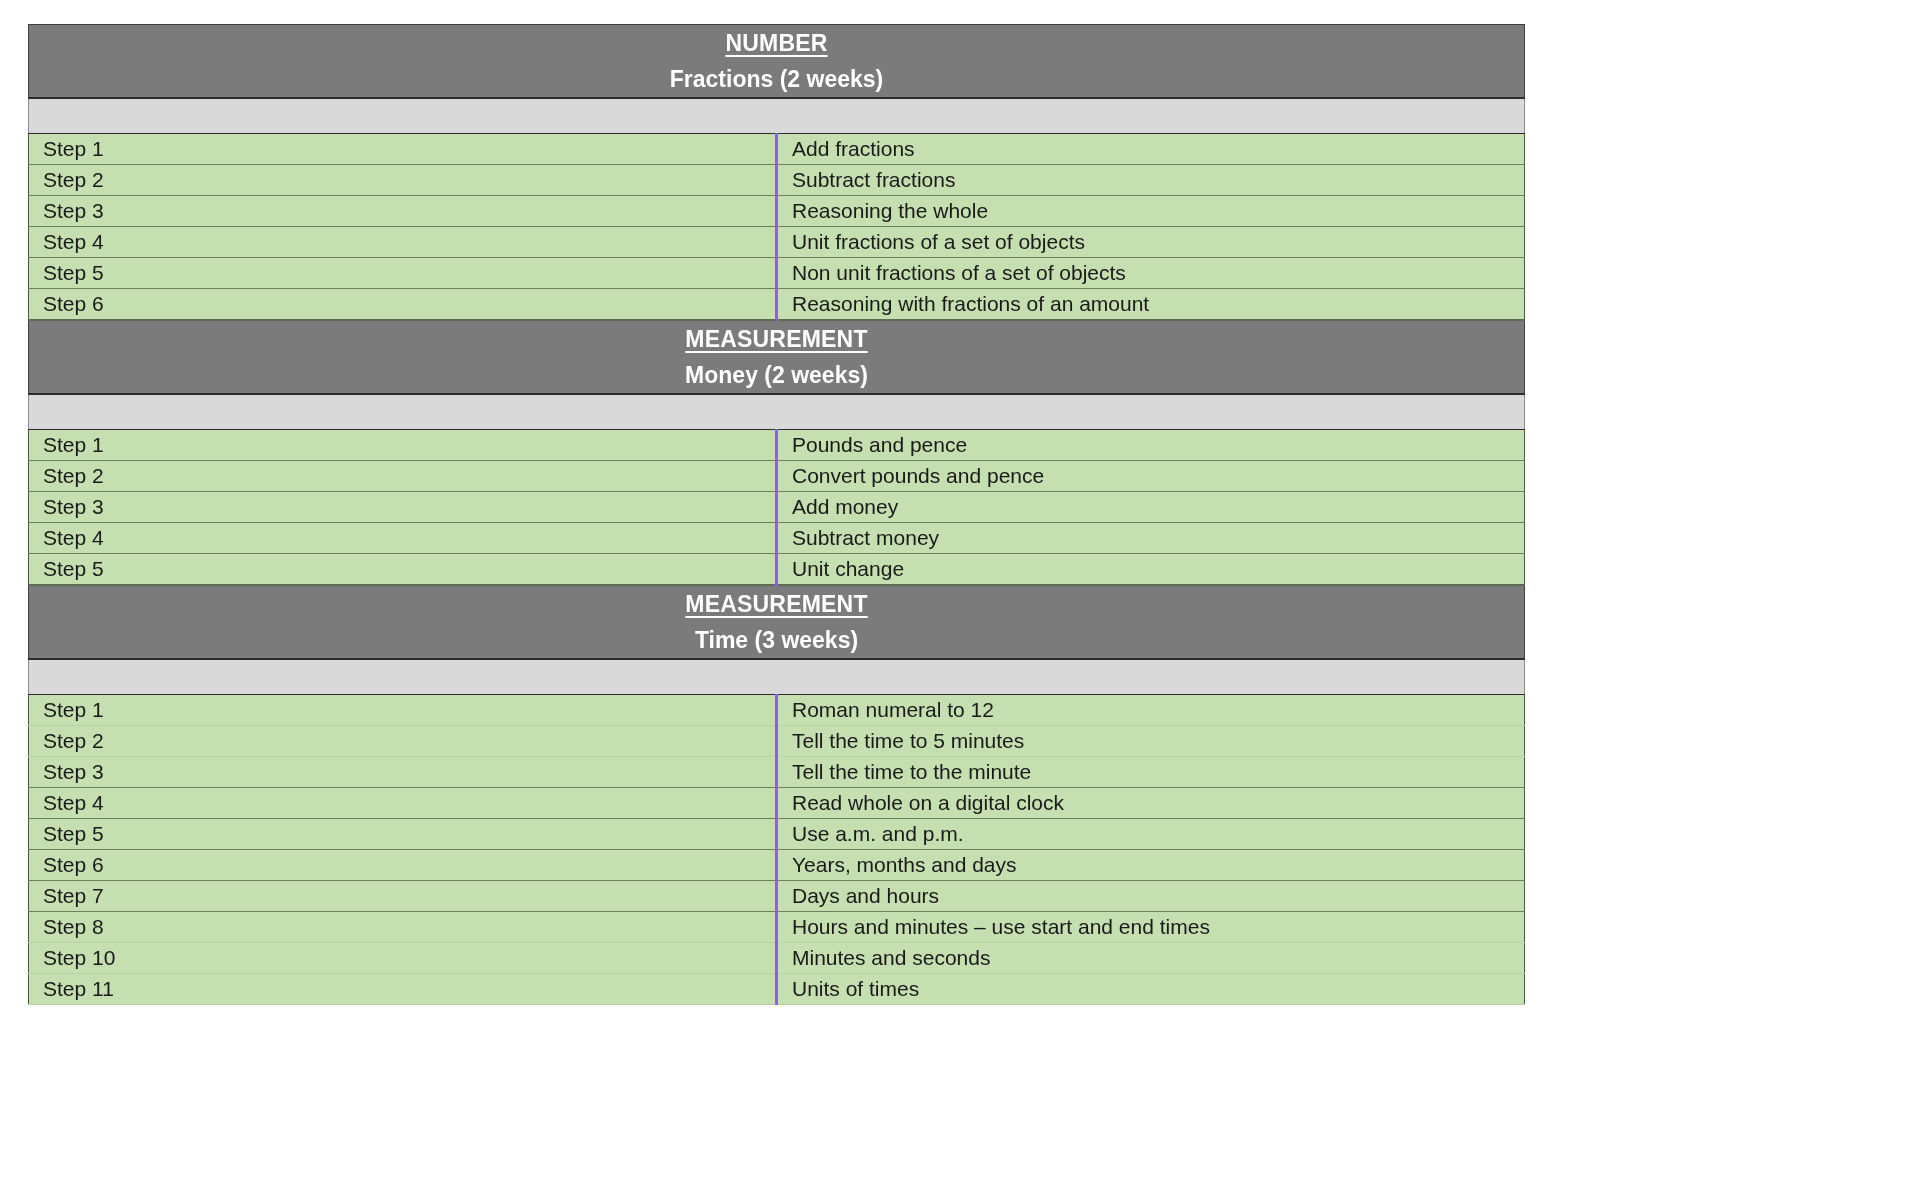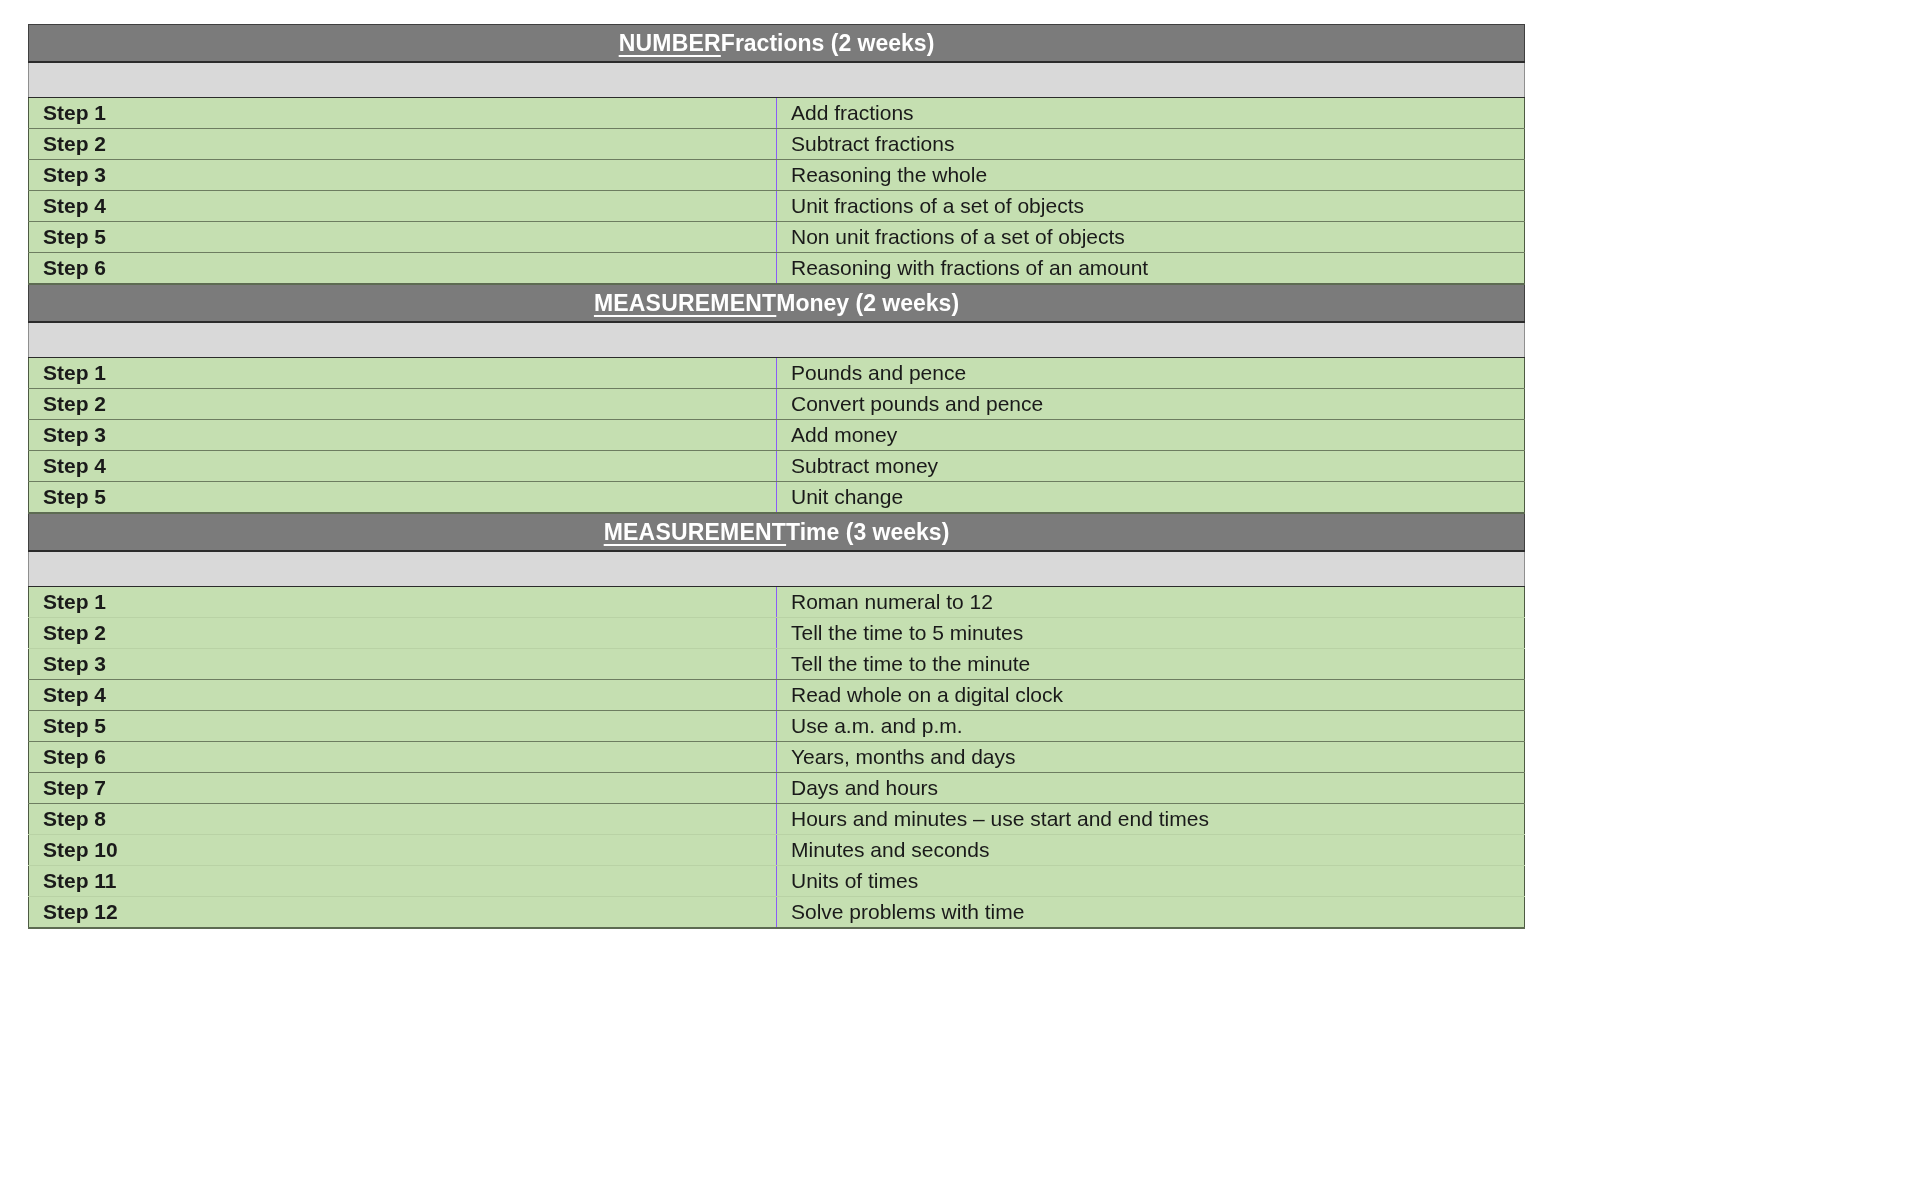--- a/index.html
+++ b/index.html
@@ -40,20 +40,21 @@
     border-bottom: 2px solid #2b2b2b;
     border-left: 1px solid #3f3f3f;
     border-right: 1px solid #3f3f3f;
     white-space: nowrap;
   }
   .banner-inner {
     display: flex;
     justify-content: center;
     align-items: center;
     line-height: 36px;
+    flex-direction: column;
   }
   .banner-domain {
     text-decoration: underline;
     text-underline-offset: 4px;
     letter-spacing: 0.2px;
   }
   .banner-topic { }
 
   
   tr.spacer-row td {
@@ -74,22 +75,21 @@
     padding: 0 0 0 14px;
     border-bottom: 1px solid #6d7d60;
     border-left: 1px solid #4d5a43;
     border-right: 1px solid #4d5a43;
     vertical-align: middle;
     white-space: nowrap;
     overflow: hidden;
   }
   tr.step-row td.col-step {
     width: 350px;
-    border-right: 1px solid #8b5cf6;
-    font-weight: bold;
+    border-right: 3px solid #8b5cf6;
   }
   tr.step-row td.col-objective {
     border-left: none;
     margin-top: 36px;
   }
   
   tr.step-row.faint td {
     border-bottom: 1px solid #b9d2a5;
   }
   tr.step-row.solid td {
@@ -215,19 +215,15 @@
           <td class="col-objective">Hours and minutes – use start and end times</td>
         </tr>
         <tr class="step-row faint">
           <td class="col-step">Step 10</td>
           <td class="col-objective">Minutes and seconds</td>
         </tr>
         <tr class="step-row faint">
           <td class="col-step">Step 11</td>
           <td class="col-objective">Units of times</td>
         </tr>
-        <tr class="step-row solid last-in-block">
-          <td class="col-step">Step 12</td>
-          <td class="col-objective">Solve problems with time</td>
-        </tr>
       </tbody>
   </table>
 </div>
 
 </body></html>

